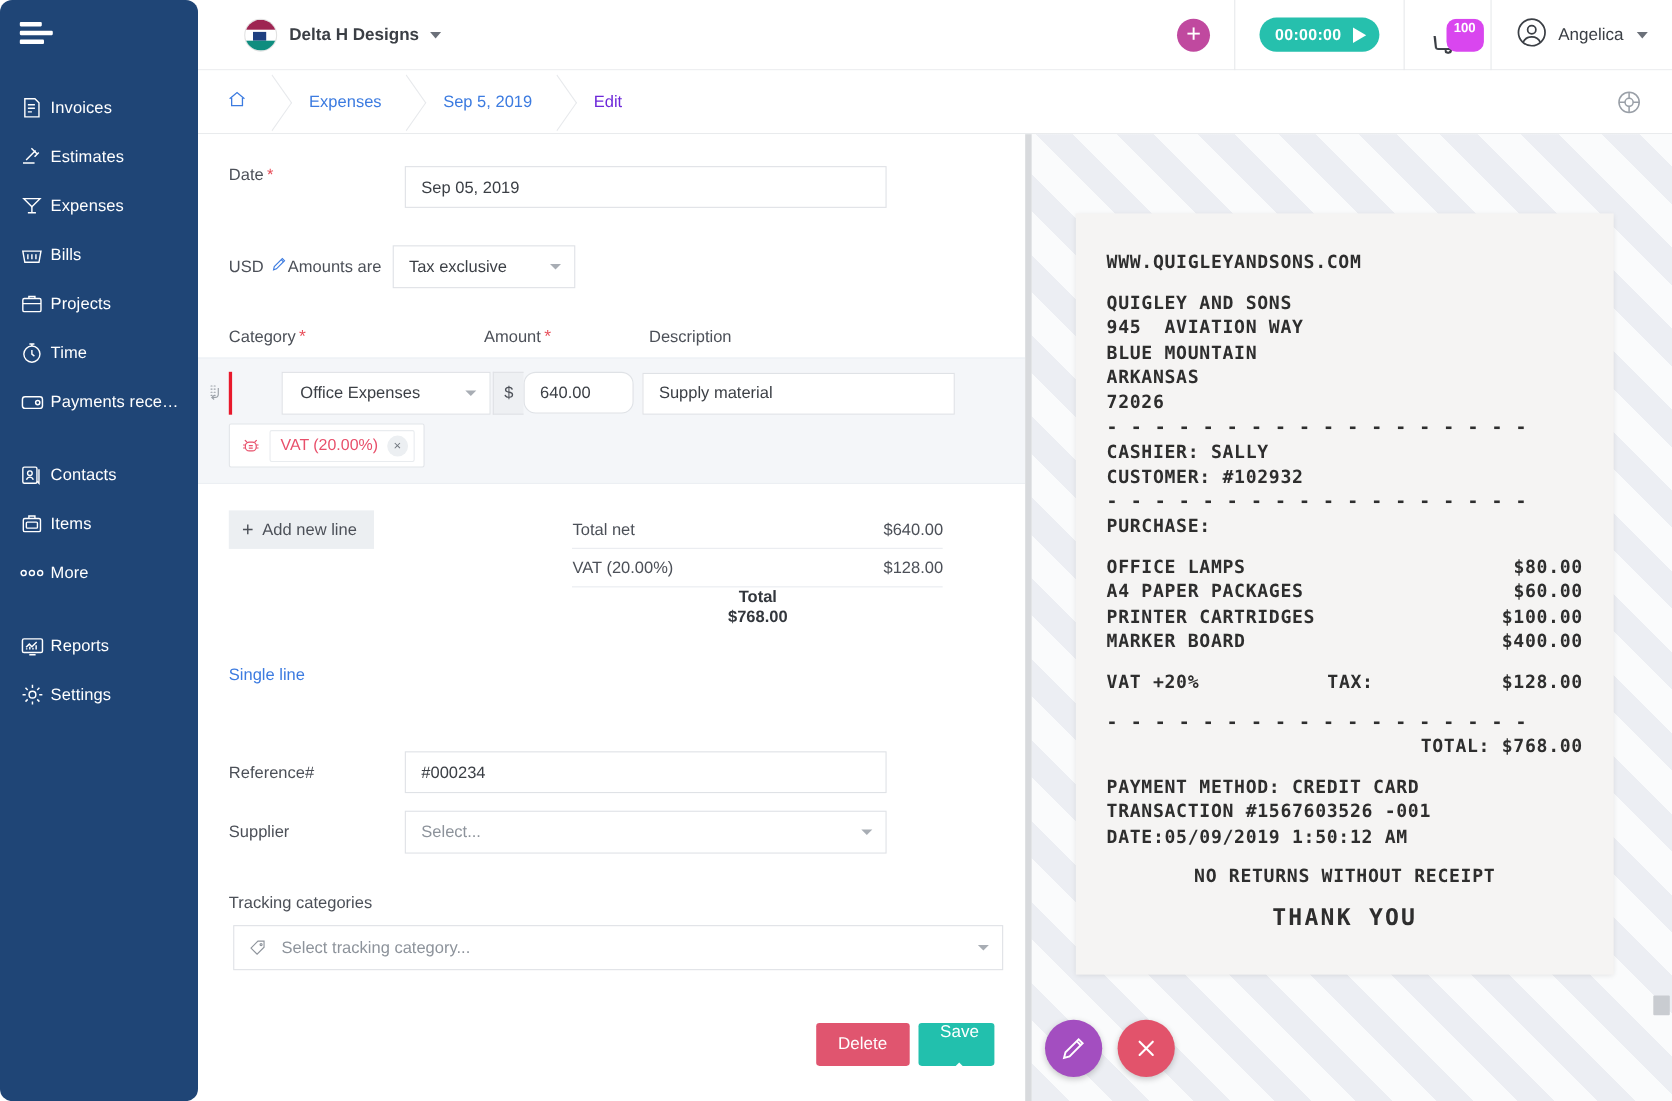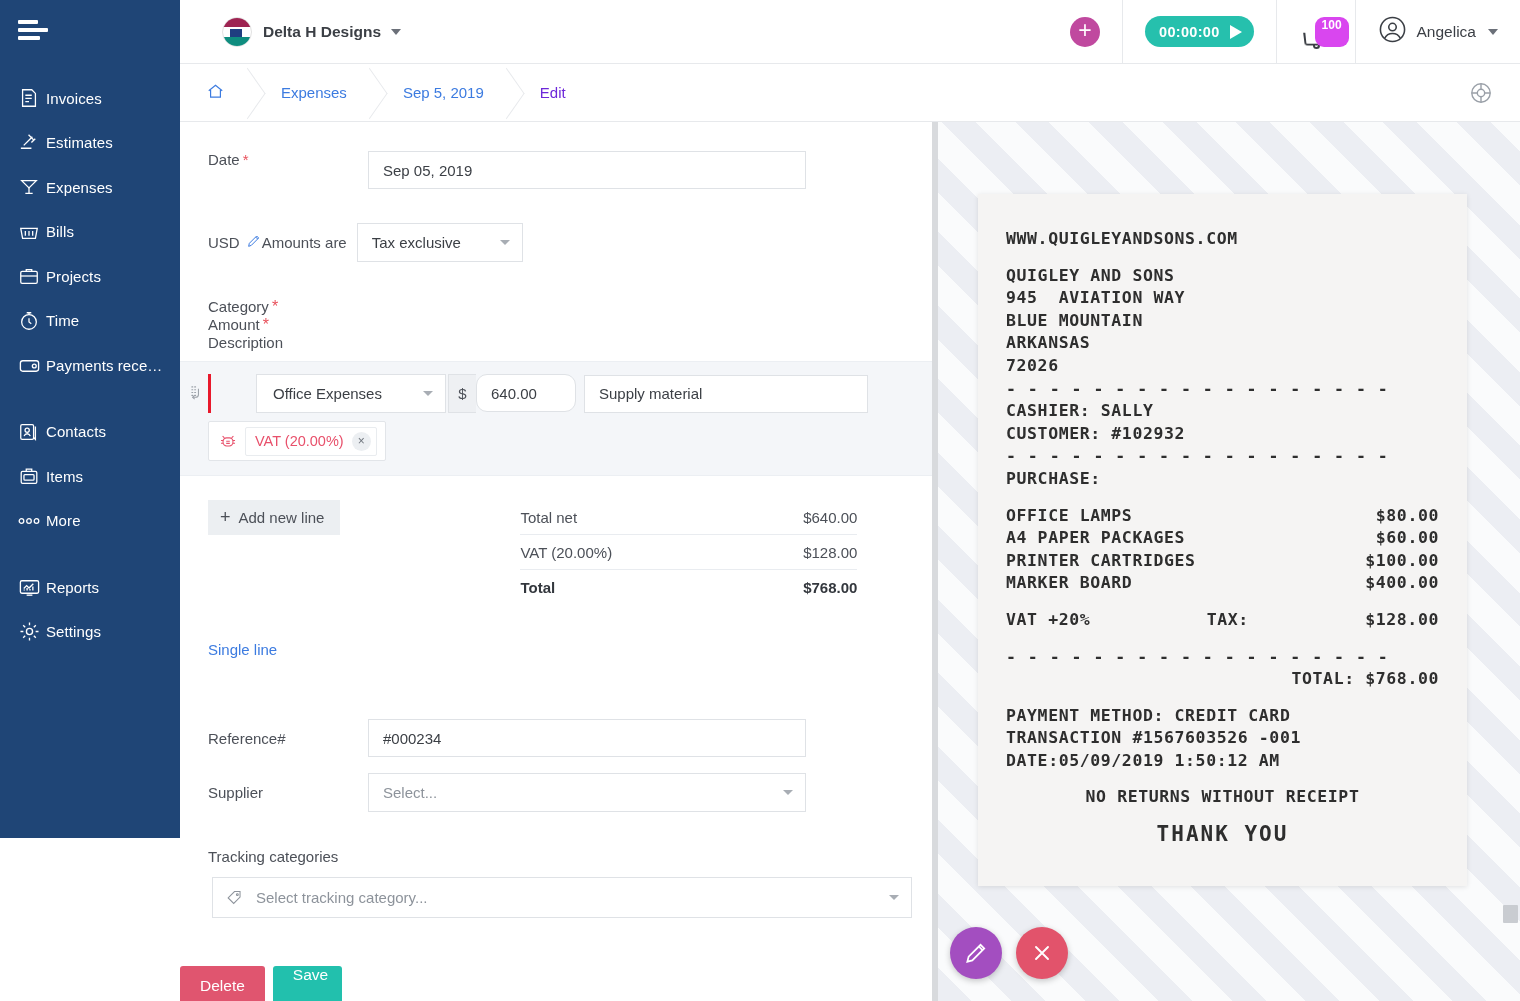--- a/index.html
+++ b/index.html
@@ -6,25 +6,26 @@
   html, body {
     width: 1520px; height: 1001px;
     font-family: "Liberation Sans", sans-serif;
     background: #ffffff;
     overflow: hidden;
   }
   .app { position: relative; width: 1520px; height: 1001px; display: flex; }
 
   
   .sidebar {
-    width: 180px; height: 838px;
+    width: 180px; height: 1001px;
     background: #1f4576;
     flex: 0 0 180px;
     position: relative;
     color: #fff;
+    border-radius: 11px;
   }
   .sb-logo { padding: 20px 0 0 18px; height: 62px; }
   .sb-logo .bars { width: 30px; }
   .sb-logo .bars i { display: block; background: #fff; height: 4px; border-radius: 1px; margin-bottom: 4px; }
   .sb-logo .bars i.b1 { width: 20px; }
   .sb-logo .bars i.b2 { width: 30px; }
   .sb-logo .bars i.b3 { width: 22px; }
 
   .sb-nav { margin-top: 14px; }
   .sb-item {
@@ -176,21 +177,21 @@
     font-size: 15px; color: #3b3f45;
     padding: 0 12px 0 14px; position: relative; cursor: pointer;
   }
   .sel .cv {
     width: 0; height: 0; margin-left: auto;
     border-left: 5px solid transparent; border-right: 5px solid transparent;
     border-top: 5px solid #a8adb4;
   }
   .sel.tax { width: 166px; }
 
-  .colhead { display: flex; padding: 36px 0 9px 28px; flex-direction: column; }
+  .colhead { display: flex; padding: 36px 0 9px 28px; }
   .colhead .c1 { width: 232px; }
   .colhead .c2 { width: 150px; }
   .colhead .c3 { flex: 1; }
   .colhead .lbl { font-size: 15px; color: #4c5058; }
 
   .lineitem {
     background: #f4f6f9; padding: 12px 0 14px 0;
     border-top: 1px solid #eceff3; border-bottom: 1px solid #eceff3;
     position: relative;
   }
@@ -237,21 +238,21 @@
     display: inline-flex; align-items: center; gap: 8px; cursor: pointer;
   }
   .addline .pl { font-size: 18px; line-height: 1; font-weight: 300; margin-top: -2px;}
 
   .totals { margin-left: 180px; width: 337px; }
   .trow {
     display: flex; justify-content: space-between; align-items: center;
     height: 35px; font-size: 15px; color: #4c5058;
     border-bottom: 1px solid #e9ecf0;
   }
-  .trow.last { border-bottom: none; font-weight: bold; color: #33373d; }
+  .trow.last { border-bottom: none; font-weight: bold; color: #33373d; flex-direction: column; }
 
   .singleline {
     padding: 36px 0 0 28px; font-size: 15px; color: #3c7be0; cursor: pointer;
     display: inline-block;
   }
 
   .ref-row { padding: 60px 0 0 28px; display: flex; align-items: center; }
   .ref-row .lbl { width: 160px; }
   .inp.ref { width: 438px; }
   .sup-row { padding: 16px 0 0 28px; display: flex; align-items: center; }
@@ -260,21 +261,21 @@
 
   .track-lbl { padding: 36px 0 0 28px; font-size: 15px; color: #4c5058; }
   .track-row { padding: 12px 0 0 32px; }
   .sel.track {
     width: 700px; height: 41px; color: #8d939b;
     padding-left: 12px;
   }
   .track-tag-ico { margin-right: 12px; display: flex; }
 
   .actions {
-    display: flex; justify-content: flex-start; gap: 8px;
+    display: flex; justify-content: flex-end; gap: 8px;
     padding: 48px 28px 0 0;
   }
   .btn {
     border: none; height: 39px; border-radius: 3px;
     font-size: 15.5px; font-family: "Liberation Sans", sans-serif;
     color: #fff; cursor: pointer; display: inline-flex; align-items: center;
   }
   .btn-delete { background: #e0556f; padding: 0 20px; }
   .btn-save { background: #22c0ad; padding: 0 14px 0 20px; gap: 18px; flex-direction: column; }
   .btn-save .cu {

